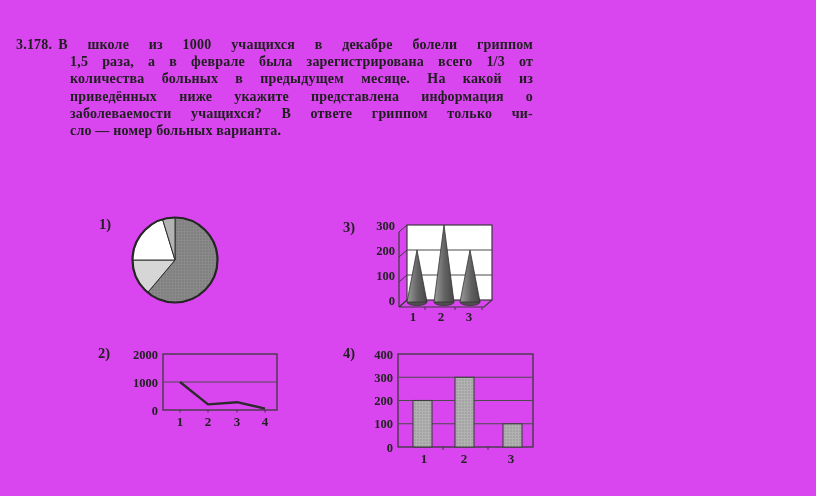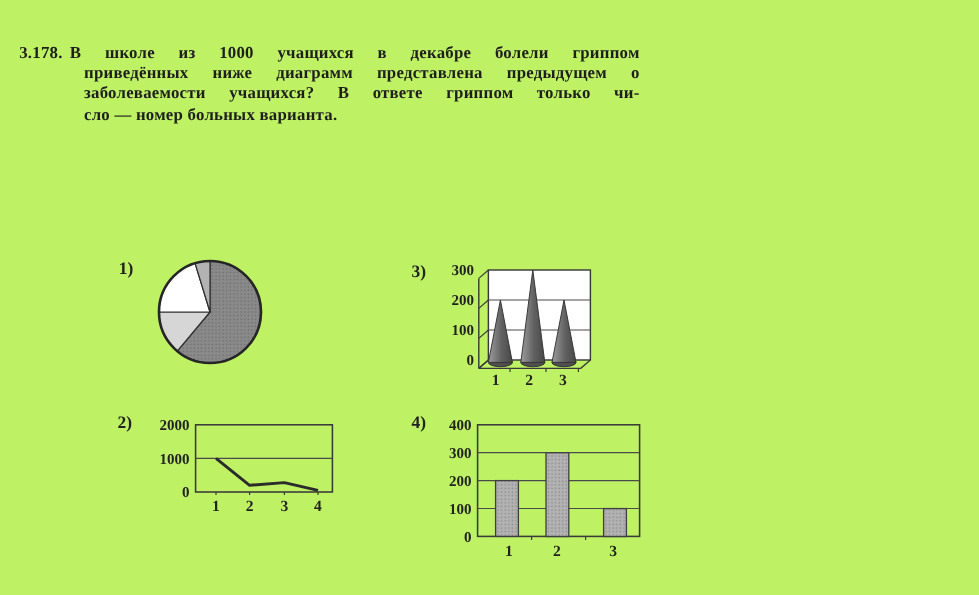--- a/index.html
+++ b/index.html
@@ -1,16 +1,16 @@
 <!DOCTYPE html>
 <html><head>
 <meta charset="utf-8">
 <style>
   html,body{margin:0;padding:0;background:#fff;}
-  #page{position:relative;width:816px;height:496px;background:#bef264;overflow:hidden;
+  #page{position:relative;width:816px;height:496px;background:#d946ef;overflow:hidden;
         font-family:"Liberation Serif",serif;color:#1e1e1e;}
   
   #problem{position:absolute;left:16px;top:36px;width:517px;
            font-size:14px;font-weight:700;line-height:17.2px;letter-spacing:.2px;}
   .pline{text-align:justify;text-align-last:justify;-moz-text-align-last:justify;white-space:normal;}
   .pline.cont{margin-left:54px;width:463px;}
   .pline.last{text-align-last:left;}
   .pnum{font-weight:700;padding-right:6px;}
   
   .vlabel{position:absolute;font-size:14.5px;font-weight:700;color:#222;}
@@ -20,21 +20,23 @@
   .tick-label{font-size:12.5px;}
   .x-label{font-size:13px;}
 </style>
 </head>
 <body>
 
 <div id="page">
 
   <div id="problem">
     <div class="pline"><span class="pnum">3.178.</span><span>В школе из 1000 учащихся в декабре болели гриппом</span></div>
-    <div class="pline cont">приведённых ниже диаграмм представлена предыдущем о</div>
+    <div class="pline cont">1,5 раза, а в феврале была зарегистрирована всего 1/3 от</div>
+    <div class="pline cont">количества больных в предыдущем месяце. На какой из</div>
+    <div class="pline cont">приведённых ниже укажите представлена информация о</div>
     <div class="pline cont">заболеваемости учащихся? В ответе гриппом только чи-</div>
     <div class="pline cont last">сло — номер больных варианта.</div>
   </div>
 
   <div class="vlabel" style="left:99px;top:216px;">1)</div>
   <div class="vlabel" style="left:343px;top:219px;">3)</div>
   <div class="vlabel" style="left:98px;top:345px;">2)</div>
   <div class="vlabel" style="left:343px;top:345px;">4)</div>
 
   <svg class="chart" style="left:128px;top:211px;" width="100" height="104">

